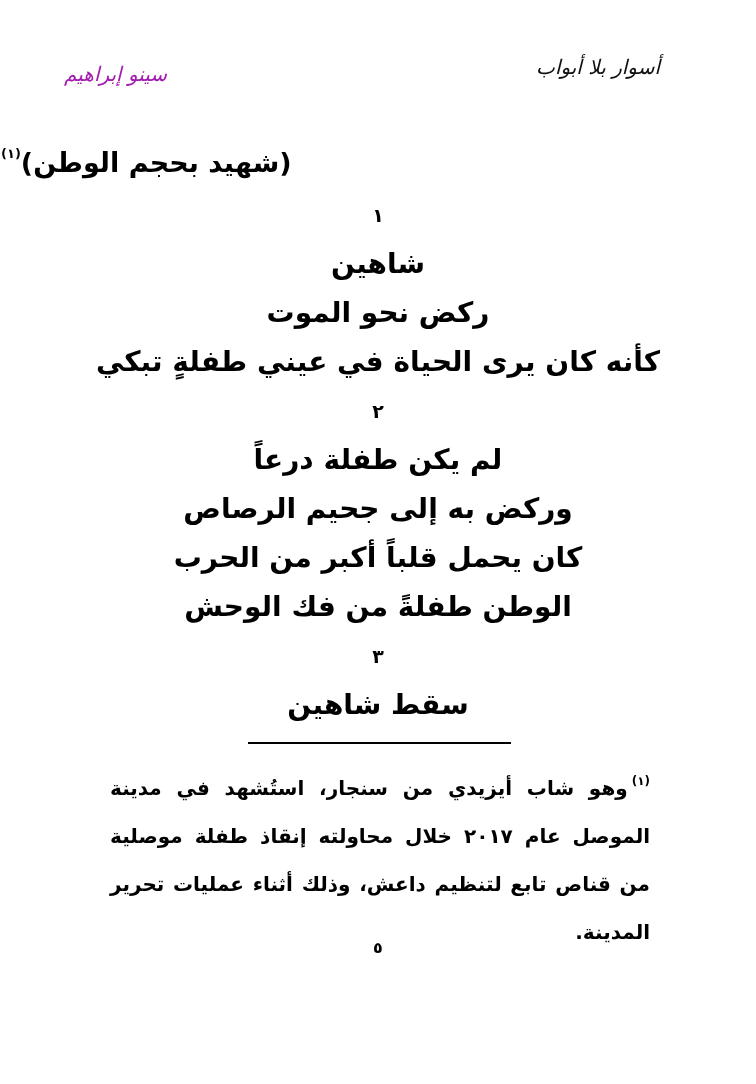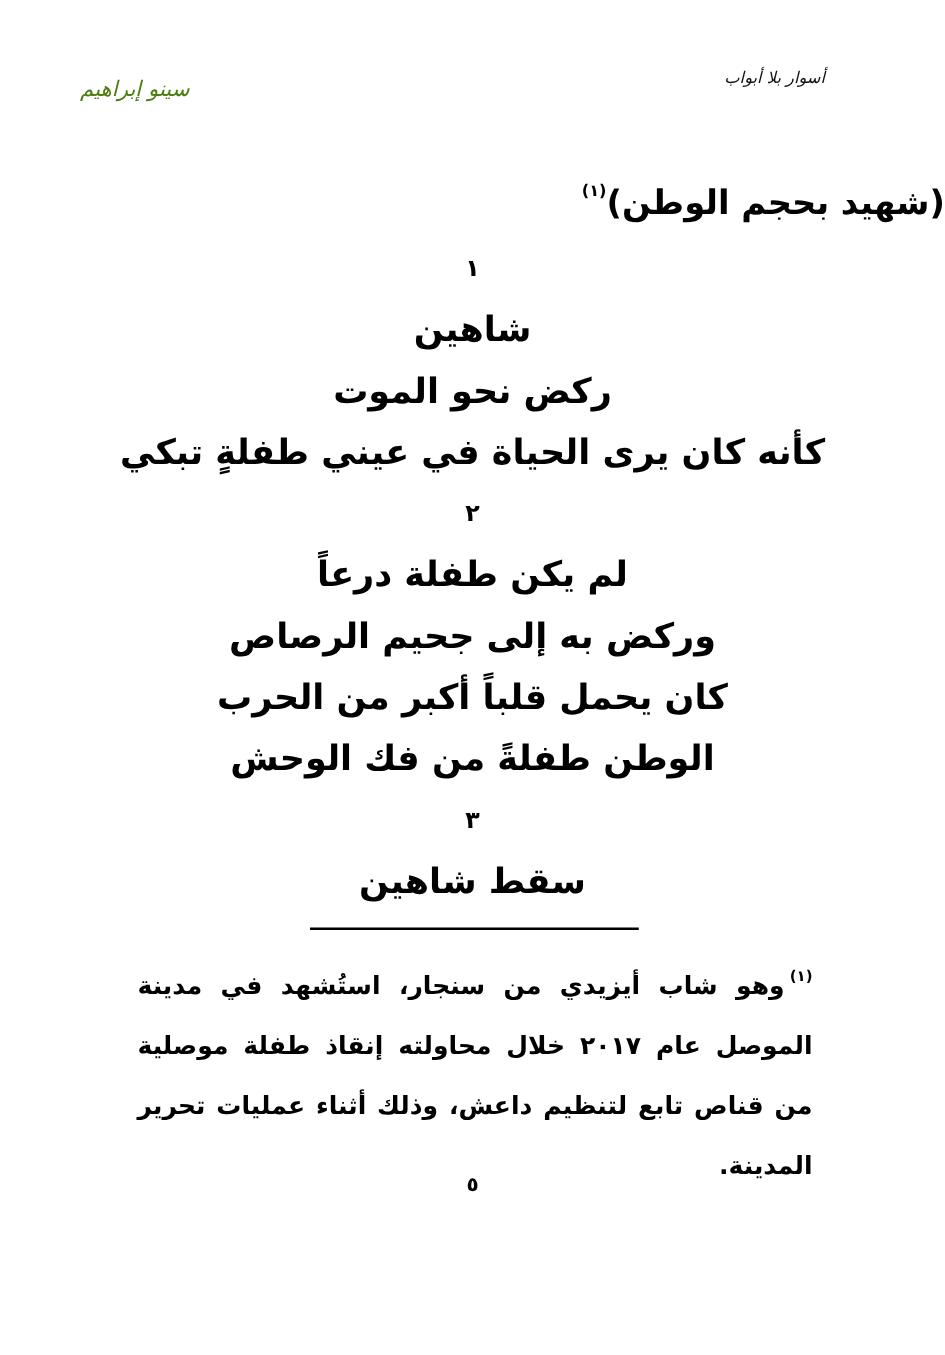--- a/index.html
+++ b/index.html
@@ -16,42 +16,42 @@
       color: #000000;
       direction: rtl;
       font-family: "DejaVu Sans", sans-serif;
       overflow: hidden;
     }
     
     .hdr-book-title {
       position: absolute;
       top: 55px;
       right: 96px;
-      font-size: 13px;
+      font-size: 20px;
       font-weight: 400;
       font-style: italic;
       color: #111111;
       text-align: right;
     }
     .hdr-author {
       position: absolute;
       top: 62px;
       left: 64px;
-      font-size: 17px;
+      font-size: 20px;
       font-weight: 400;
       font-style: italic;
-      color: #4d7c0f;
+      color: #a21caf;
     }
     
     .poem-title-row {
       position: absolute;
       top: 134px;
       left: 0;
       right: 0;
-      text-align: right;
+      text-align: left;
       font-weight: bold;
       font-size: 27px;
       line-height: 40px;
     }
     .poem-title-row sup {
       font-size: 13px;
       font-weight: bold;
       vertical-align: 14px;
       margin-left: 1px;
     }

